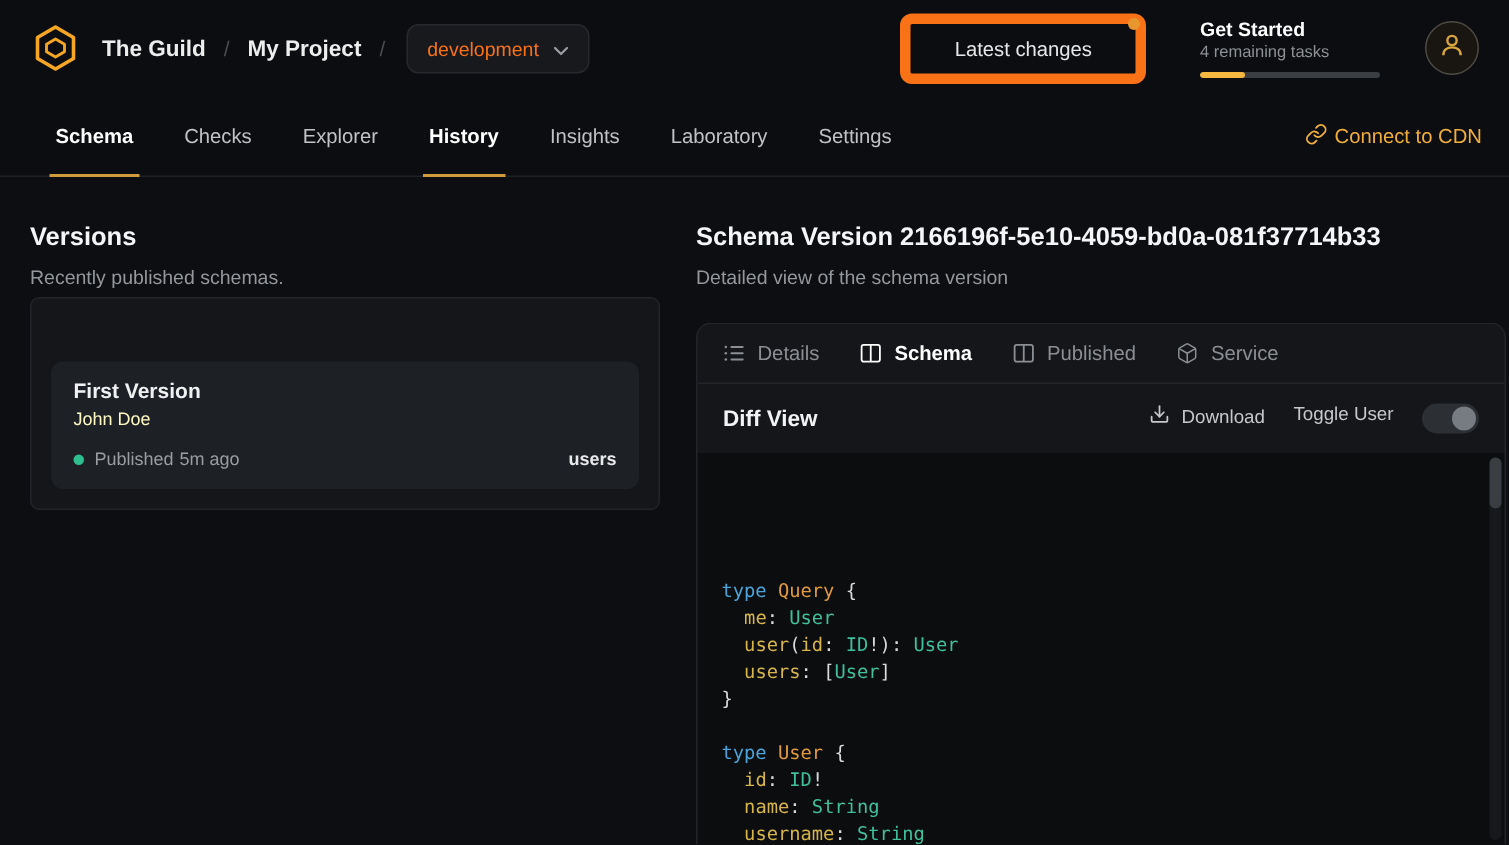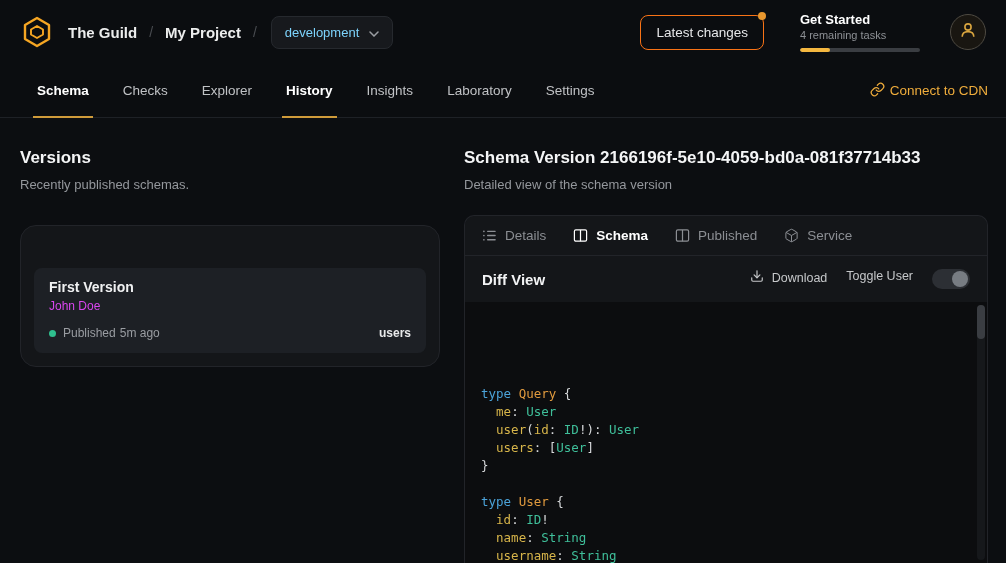--- a/index.html
+++ b/index.html
@@ -8,50 +8,50 @@
     background:#0c0e11; color:#e8e9ea;
     font-family:"Liberation Sans","DejaVu Sans",sans-serif;
   }
   
   .header { height:64px; display:flex; align-items:center; padding:0 20px; gap:14px; background:#0b0d10; }
   .logo { display:flex; align-items:center; }
   .breadcrumb { display:flex; align-items:center; gap:12px; font-size:15px; }
   .crumb { color:#eceded; font-weight:600; cursor:pointer; }
   .crumb-sep { color:#4a4d52; font-size:14px; }
   .env-select { display:flex; align-items:center; gap:10px; background:#17191d; border:1px solid #26292e;
-    border-radius:8px; padding:8px 13px; font-size:13px; color:#7dd3fc; cursor:pointer; }
+    border-radius:8px; padding:8px 13px; font-size:13px; color:#f97316; cursor:pointer; }
   .spacer { flex:1; }
-  .latest-btn { position:relative; border:1px solid #f97316; border-radius:8px; padding:9px 15px;
+  .latest-btn { position:relative; border:7px solid #f97316; border-radius:8px; padding:9px 29px;
     font-size:13.5px; color:#e6e7e9; background:transparent; cursor:pointer; font-family:inherit; }
   .notif-dot { position:absolute; top:-4px; right:-3px; width:8px; height:8px; border-radius:50%; background:#e8972e; }
   .get-started { width:120px; margin:0 16px 0 22px; cursor:pointer; }
   .gs-title { font-size:13px; font-weight:700; color:#ffffff; }
   .gs-sub { font-size:11px; color:#8d9095; margin-top:2px; }
   .gs-bar { margin-top:7px; height:4px; border-radius:2px; background:#3a3d42; overflow:hidden; }
   .gs-fill { height:100%; background:#f4b740; border-radius:2px; }
   .avatar { width:36px; height:36px; border-radius:50%; border:1px solid #4e4a42; background:#191611;
     display:flex; align-items:center; justify-content:center; cursor:pointer; }
   
   .tabbar { height:54px; display:flex; align-items:stretch; padding:0 3px 0 20px; border-bottom:1px solid #1e2126; background:#0b0d10; }
   .tab { display:flex; align-items:center; padding:0 17px; font-size:13.5px; color:#c0c2c5; position:relative; cursor:pointer; }
   .tab.active { color:#ffffff; font-weight:600; }
   .tab.active::after { content:""; position:absolute; left:13px; right:13px; bottom:-1px; height:2px; background:#cf9b3a; }
   .cdn { margin-left:auto; display:flex; align-items:center; gap:5px; color:#f0ad3c; font-size:13.5px;
     padding-right:15px; cursor:pointer; }
   
   .content { display:flex; height:445px; }
   .left { width:464px; padding:30px 24px 0 20px; flex-shrink:0; }
-  .right { flex:1; padding:30px 18px 0 0; display:flex; flex-direction:column; min-height:0; }
+  .right { flex:1; padding:30px 2px 0 0; display:flex; flex-direction:column; min-height:0; }
   .panel-title { font-size:17px; font-weight:700; color:#f4f5f6; }
   .panel-sub { font-size:13px; color:#94979c; margin-top:9px; }
-  .versions-card { margin-top:33px; background:#141619; border:1px solid #222429; border-radius:16px;
+  .versions-card { margin-top:6px; background:#141619; border:1px solid #222429; border-radius:6px;
     padding:42px 13px 13px; }
   .version-item { background:#1d2025; border-radius:8px; padding:11px 15px 13px; cursor:pointer; }
   .v-name { font-size:14px; font-weight:700; color:#f0f1f2; }
-  .v-author { font-size:12px; color:#d946ef; margin-top:4px; }
+  .v-author { font-size:12px; color:#fef9c3; margin-top:4px; }
   .v-row { display:flex; align-items:center; margin-top:13px; font-size:12px; color:#9a9da2; gap:7px; }
   .v-status { display:flex; gap:4px;justify-content:space-between; }
   .v-service { margin-left:auto; color:#e8e9ea; font-weight:700; font-size:12px; }
   .dot { width:7px; height:7px; border-radius:50%; background:#2fbf8e; flex-shrink:0; }
   
   .detail-card { margin-top:23px; background:#141619; border:1px solid #222429; border-bottom:none;
     border-radius:10px 10px 0 0; flex:1; min-height:0; display:flex; flex-direction:column; overflow:hidden; }
   .card-tabs { display:flex; align-items:center; gap:27px; padding:0 17px; height:40px; flex-shrink:0;
     border-bottom:1px solid #222429; }
   .ctab { display:flex; align-items:center; gap:8px; font-size:13.5px; color:#8b8e93; cursor:pointer; }

